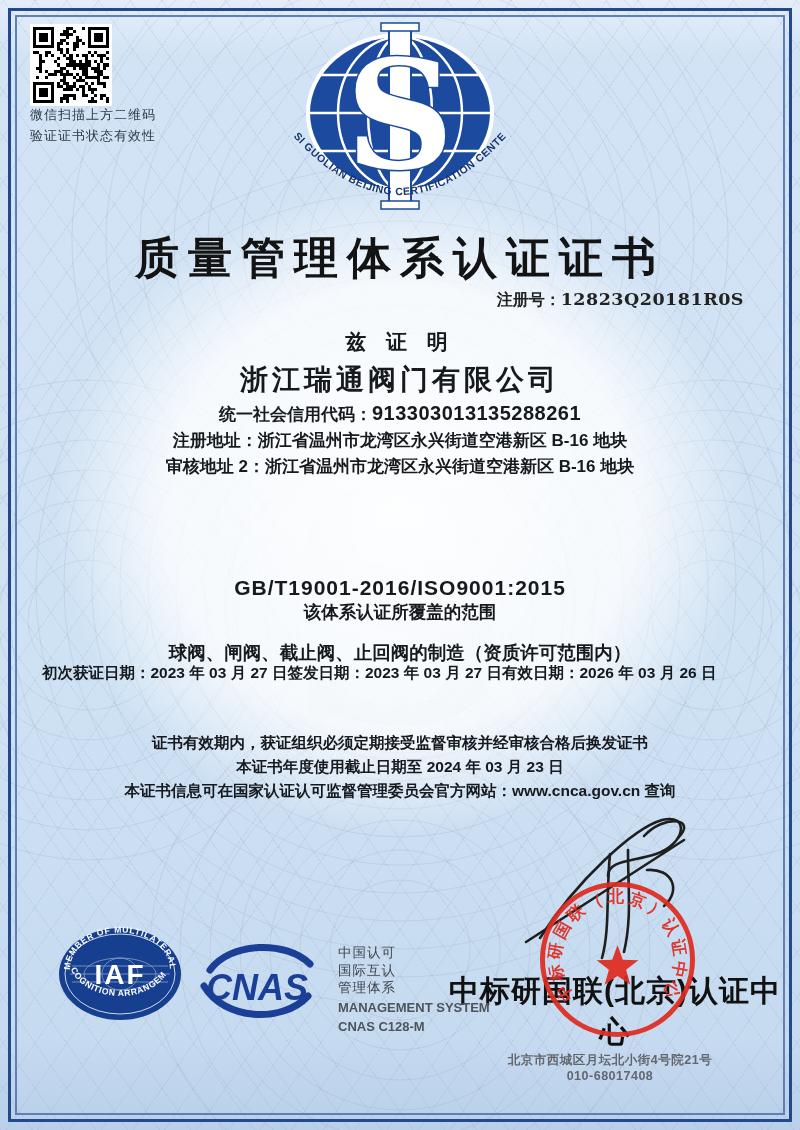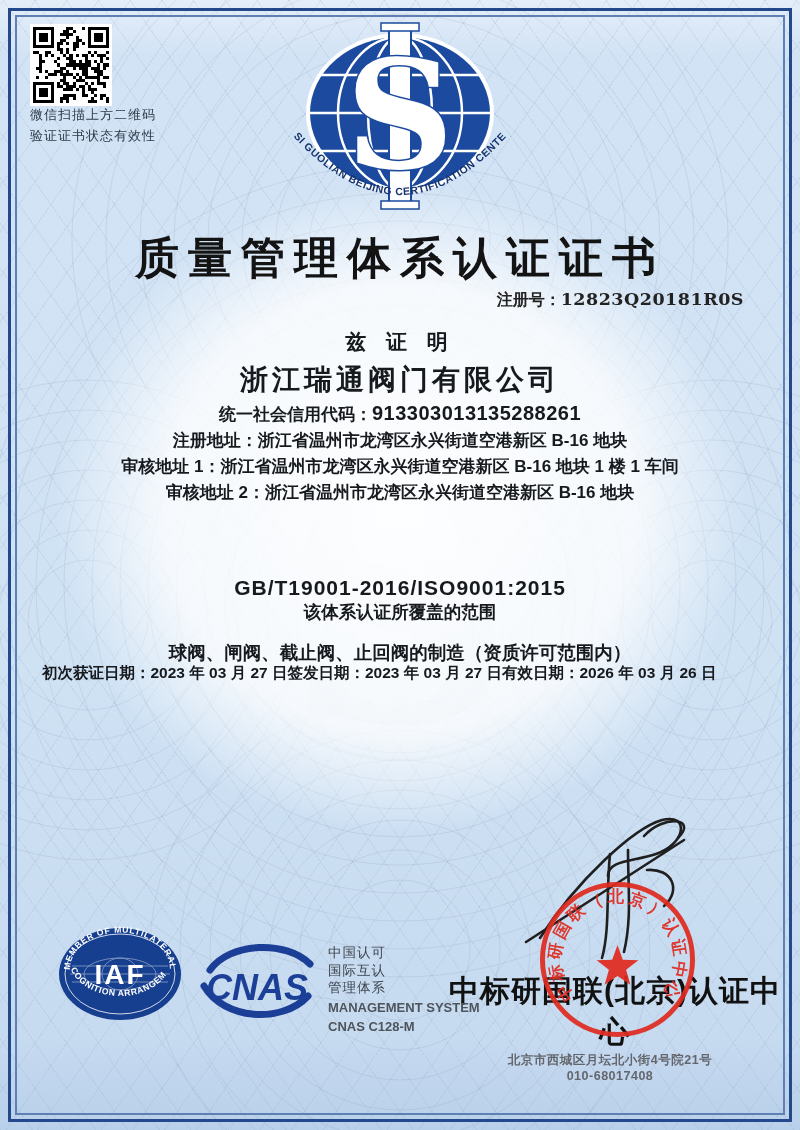--- a/index.html
+++ b/index.html
@@ -38,21 +38,21 @@
   .dates{top:663px;left:42px;right:42px;display:flex;
          font-size:15.5px;font-weight:700;}
   .notes{top:731px;font-size:15.5px;font-weight:700;line-height:24px;}
 
   .issuer-name{left:445px;top:971px;width:340px;text-align:center;font-size:30px;font-weight:800;letter-spacing:1px;color:#111;}
   .sig{left:522px;top:810px;}
   .seal{left:536px;top:878px;}
 
   .iaf{left:56px;top:926px;}
   .cnas-row{left:196px;top:940px;display:flex;align-items:flex-start;}
-  .cnas-txt{margin-left:10px;padding-top:4px;}
+  .cnas-txt{margin-left:20px;padding-top:4px;}
   .cnas-cn{font-size:13.5px;color:#3e454f;line-height:17.5px;letter-spacing:1px;}
   .cnas-en{font-size:13px;color:#4e545b;font-weight:800;line-height:16px;margin-top:3px;}
 
   .footer{left:470px;top:1052px;width:280px;text-align:center;font-size:12.5px;
           color:#63676d;font-weight:700;line-height:16px;letter-spacing:.5px;}
 </style>
 </head>
 <body>
 
 <div class="page">
@@ -343,34 +343,38 @@
   </div>
 
   <div class="abs ctr certify">兹 证 明</div>
   <div class="abs ctr company">浙江瑞通阀门有限公司</div>
   <div class="abs ctr credit">
     <span>统一社会信用代码：</span><span class="num">913303013135288261</span>
   </div>
 
   <div class="abs ctr addr">
     <div>注册地址：浙江省温州市龙湾区永兴街道空港新区 B-16 地块</div>
-    <div>审核地址 1：浙江省温州市龙湾区永兴街道空港新区 B-16 地块 1 楼 1 车间</div>
     <div>审核地址 2：浙江省温州市龙湾区永兴街道空港新区 B-16 地块</div>
   </div>
 
   <div class="abs ctr stdcode">GB/T19001-2016/ISO9001:2015</div>
   <div class="abs ctr scope">球阀、闸阀、截止阀、止回阀的制造（资质许可范围内）</div>
   <div class="abs ctr scopehead">该体系认证所覆盖的范围</div>
 
   <div class="abs dates">
     <span>初次获证日期：2023 年 03 月 27 日</span>
     <span>签发日期：2023 年 03 月 27 日</span>
     <span>有效日期：2026 年 03 月 26 日</span>
   </div>
 
+  <div class="abs ctr notes">
+    <div>证书有效期内，获证组织必须定期接受监督审核并经审核合格后换发证书</div>
+    <div>本证书年度使用截止日期至 2024 年 03 月 23 日</div>
+    <div>本证书信息可在国家认证认可监督管理委员会官方网站：www.cnca.gov.cn 查询</div>
+  </div>
 
   <svg class="abs sig" width="195" height="152" viewBox="0 0 195 152" xmlns="http://www.w3.org/2000/svg">
     <g fill="none" stroke="#1f1f1f" stroke-width="2.6" stroke-linecap="round">
       <path d="M 18,128 C 55,70 112,18 140,10 C 168,3 164,34 134,44 C 110,52 86,50 86,66"></path>
       <path d="M 88,44 C 84,84 88,120 80,148"></path>
       <path d="M 106,40 C 106,78 110,108 102,142"></path>
       <path d="M 4,132 L 162,30"></path>
       <path d="M 122,26 C 142,4 176,8 156,28"></path>
       <path d="M 125,60 C 150,58 160,80 142,96"></path>
     </g>

